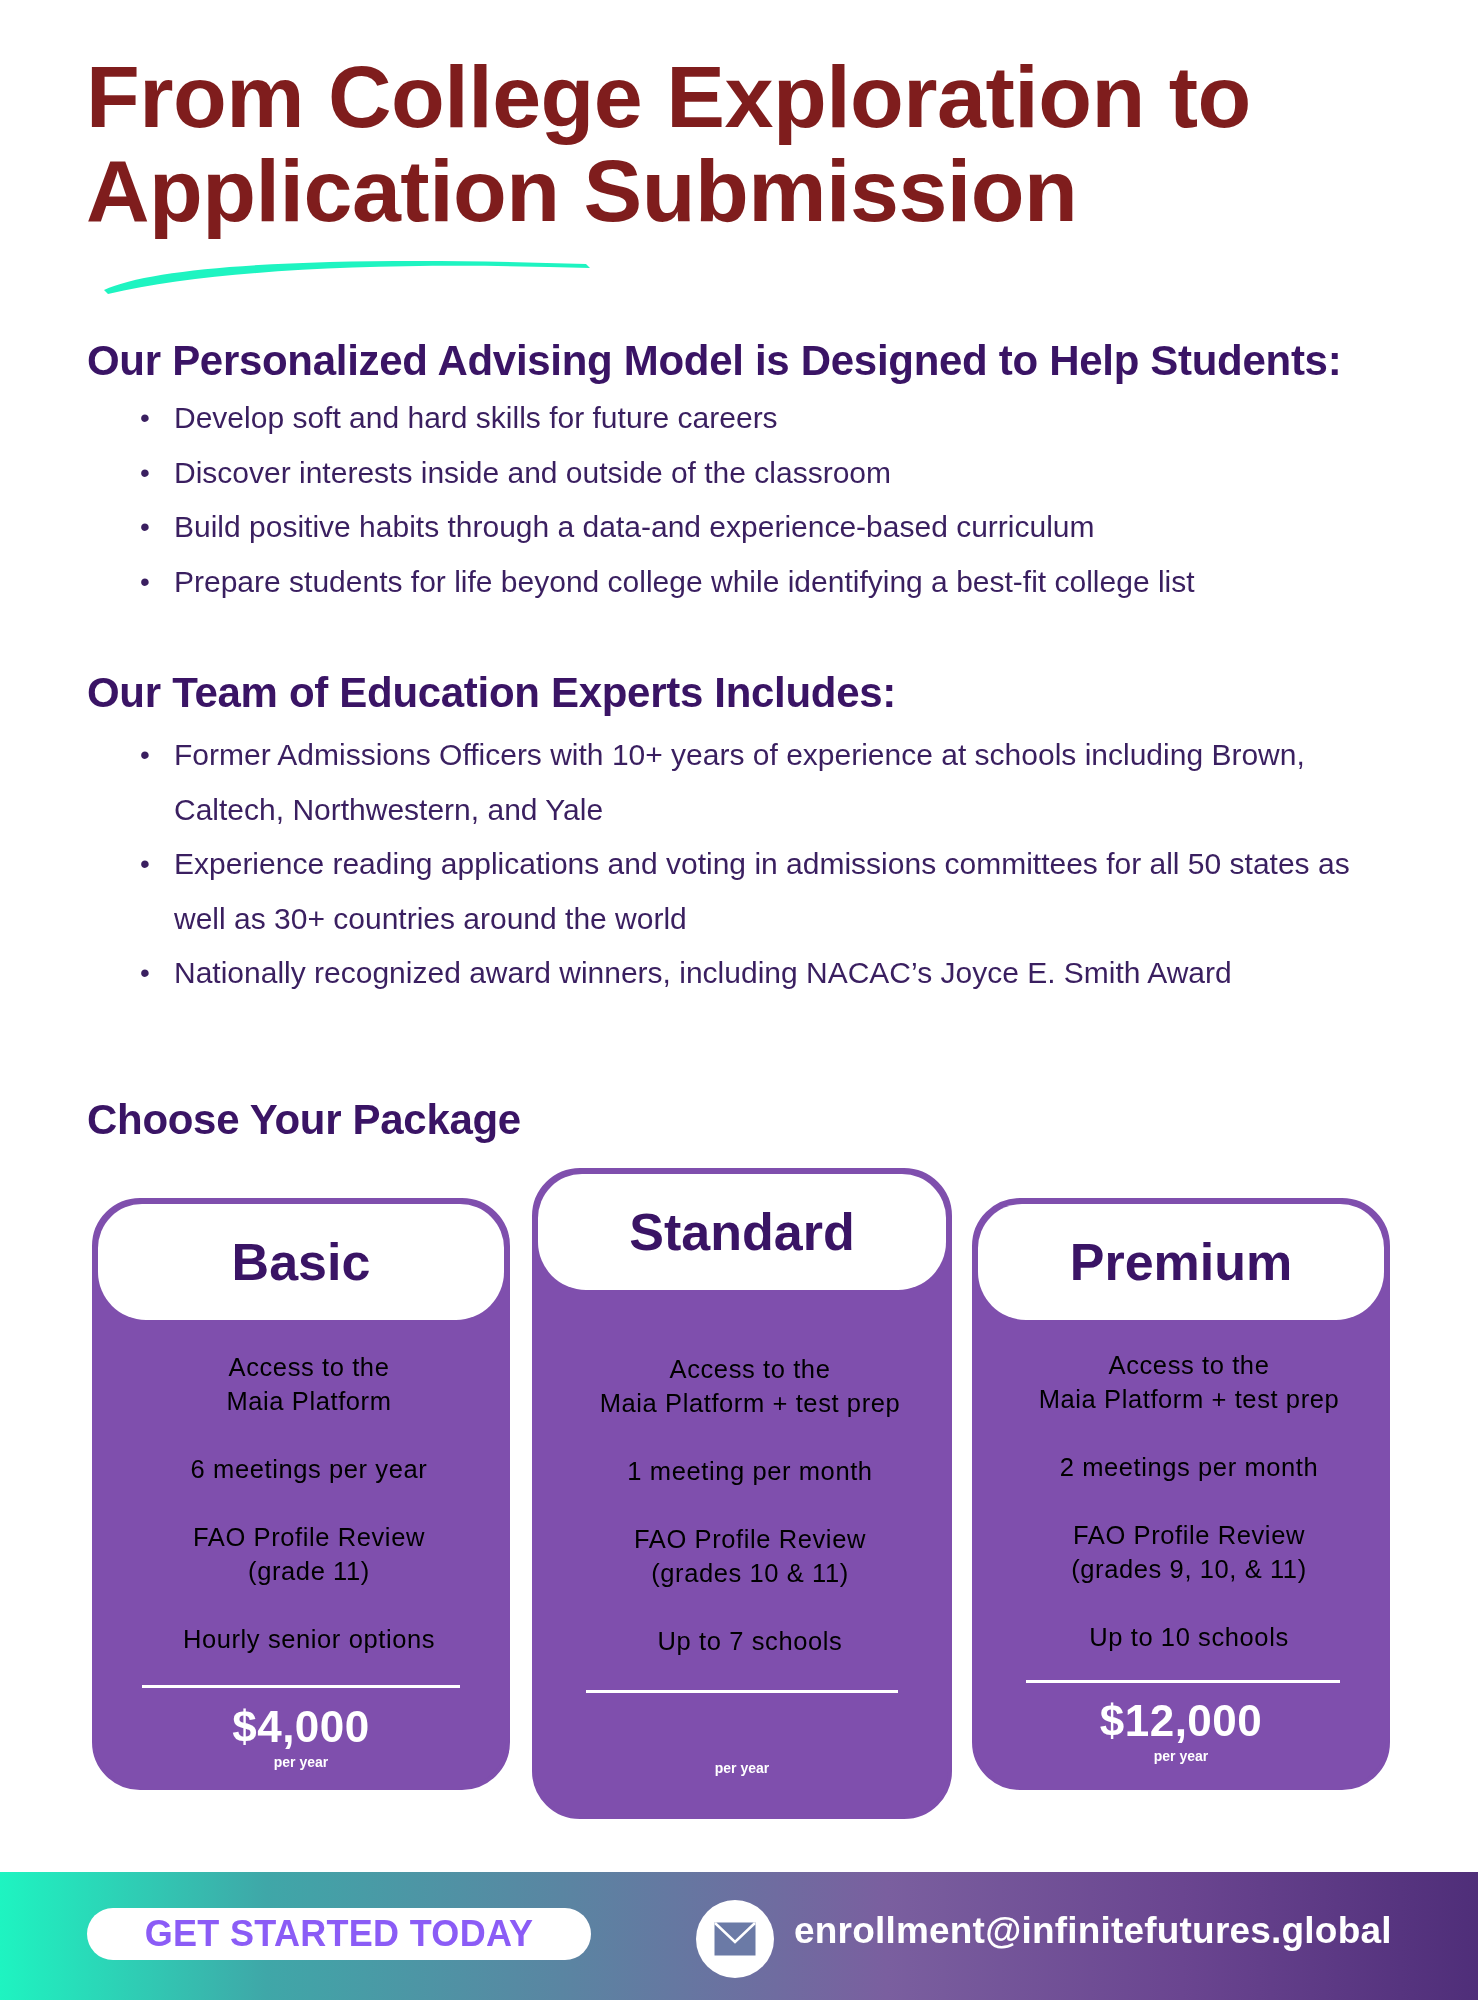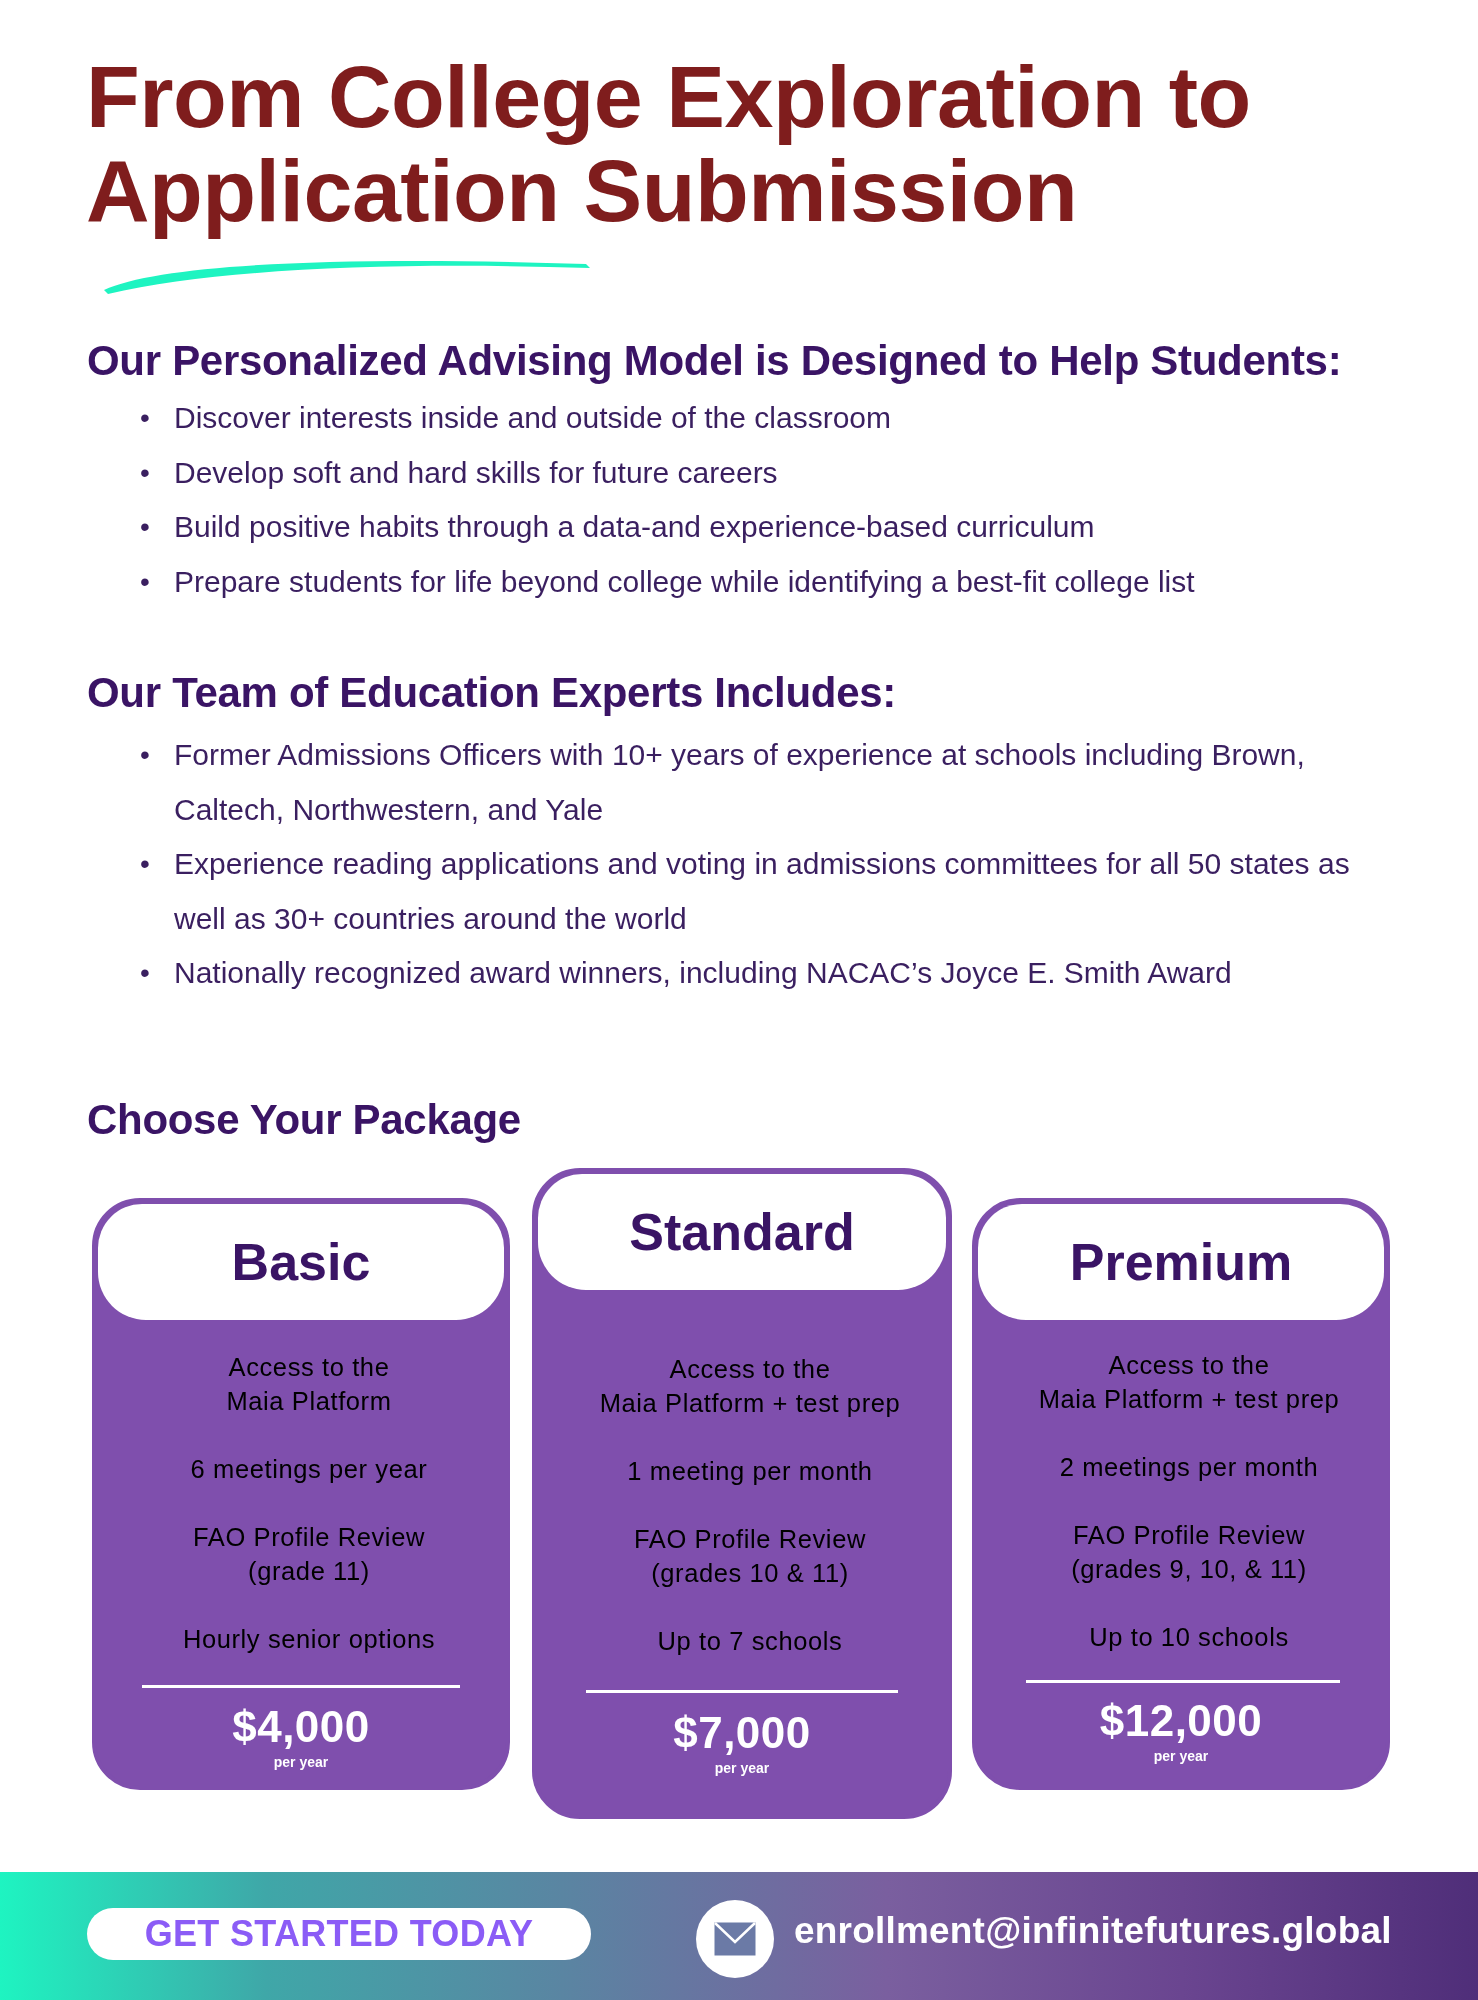--- a/index.html
+++ b/index.html
@@ -37,22 +37,22 @@
   <span>Application Submission</span>
 </h1>
 
 <svg class="abs swoosh" width="500" height="46" viewBox="0 0 500 46">
   <path d="M4 40 C 60 14, 240 6, 486 14 L 490 18 C 300 12, 120 18, 8 44 Z" fill="#1ef4c1"></path>
 </svg>
 
 <section>
   <h2 class="abs h2" style="left:87px; top:337px;">Our Personalized Advising Model is Designed to Help Students:</h2>
   <ul class="abs bullets" style="left:174px; top:391px;">
+    <li>Develop soft and hard skills for future careers</li>
     <li>Discover interests inside and outside of the classroom</li>
-    <li>Develop soft and hard skills for future careers</li>
     <li>Build positive habits through a data-and experience-based curriculum</li>
     <li>Prepare students for life beyond college while identifying a best-fit college list</li>
   </ul>
 </section>
 
 <section>
   <h2 class="abs h2" style="left:87px; top:669px;">Our Team of Education Experts Includes:</h2>
   <ul class="abs bullets" style="left:174px; top:728px; width:1180px;">
     <li>Former Admissions Officers with 10+ years of experience at schools including Brown, Caltech, Northwestern, and Yale</li>
     <li>Experience reading applications and voting in admissions committees for all 50 states as well as 30+ countries around the world</li>
@@ -85,21 +85,20 @@
   </div>
   <div class="card-body" style="top:180px;">
     <div class="feat" style="white-space:pre-line;">Access to the
 Maia Platform + test prep</div>
     <div class="feat">1 meeting per month</div>
     <div class="feat" style="white-space:pre-line;">FAO Profile Review
 (grades 10 &amp; 11)</div>
     <div class="feat">Up to 7 schools</div>
   </div>
   <div class="divider" style="left:50px; right:50px; top:518px;"></div>
-  <div class="price" style="top:536px;">$7,000</div>
   <div class="per" style="top:588px;">per year</div>
 </div>
 
 <div class="card" style="left:972px; top:1198px; width:418px; height:592px;">
   <div class="card-head" style="height:116px;">
     <span>Premium</span>
   </div>
   <div class="card-body" style="top:146px;">
     <div class="feat" style="white-space:pre-line;">Access to the
 Maia Platform + test prep</div>

